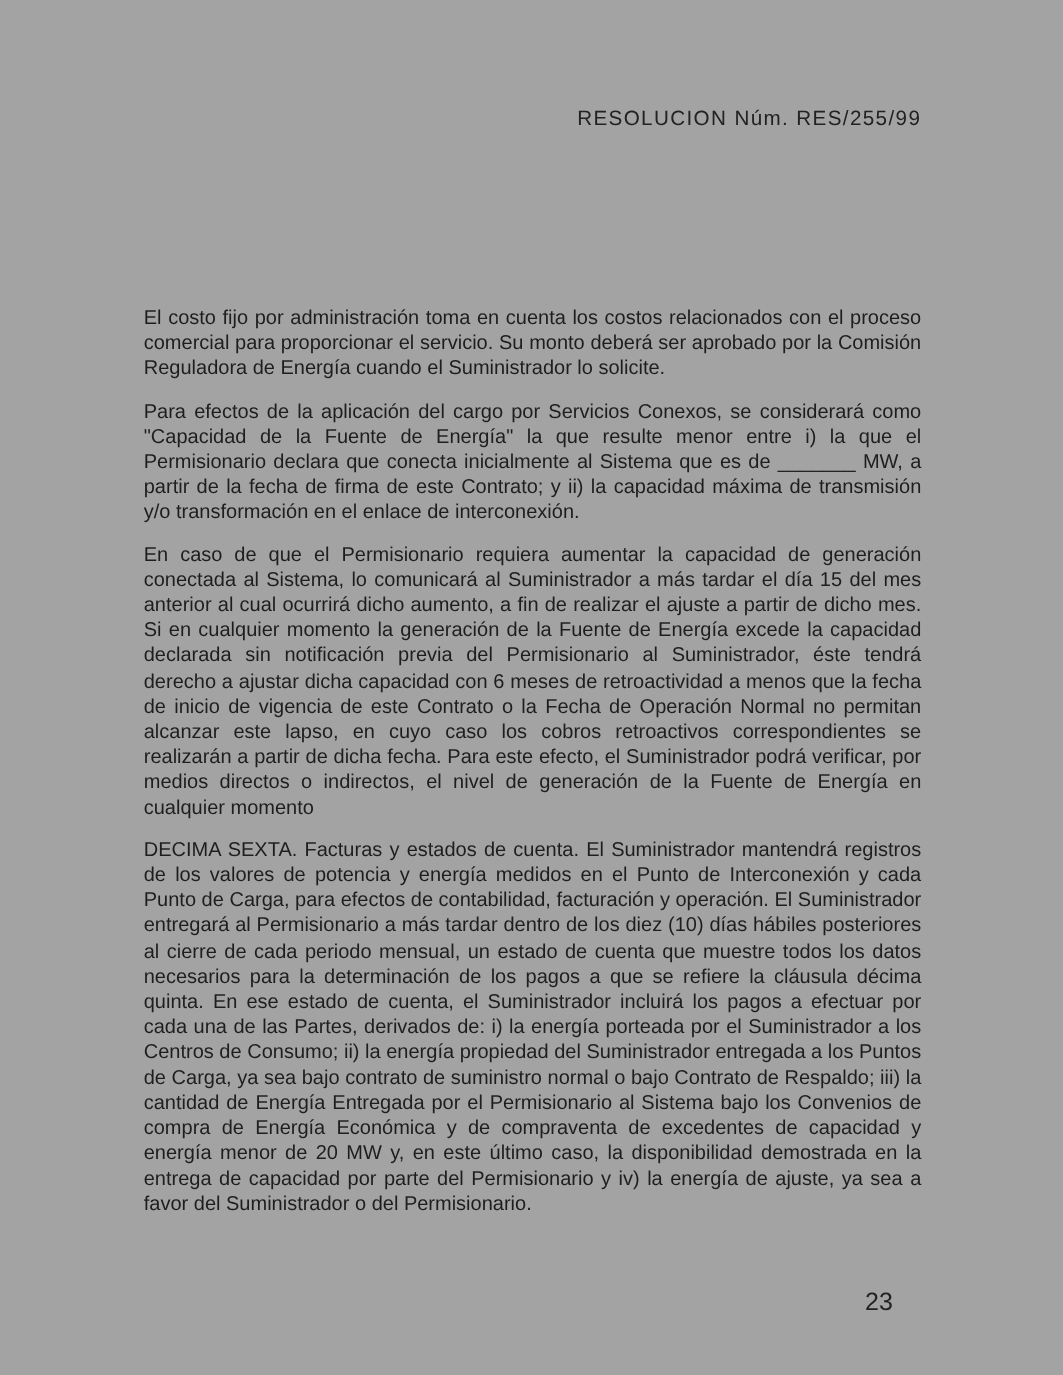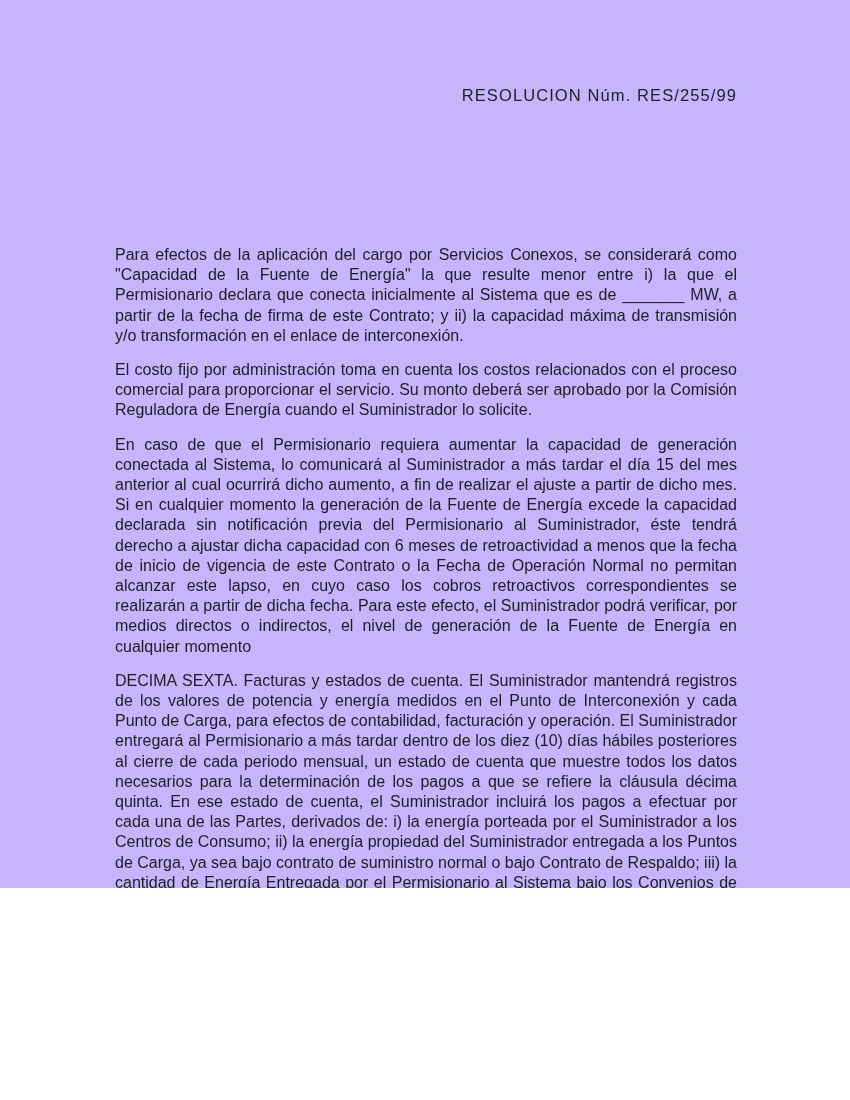--- a/index.html
+++ b/index.html
@@ -4,22 +4,22 @@
 <title>RESOLUCION Núm. RES/255/99 — p.23</title>
 <style>
   html, body {
     margin: 0;
     padding: 0;
     background: #ffffff;
   }
   .page {
     position: relative;
     width: 850px;
-    height: 888px;
-    background: #c4b5fd;
+    height: 1100px;
+    background: #a3a3a3;
     color: #1b1b1b;
     font-family: "Liberation Sans", "DejaVu Sans", sans-serif;
     overflow: hidden;
   }
   .doc-header {
     position: absolute;
     top: 86px;
     left: 115px;
     width: 622px;
     text-align: right;
@@ -51,21 +51,21 @@
   }
 </style>
 </head>
 <body>
 
 <div class="page">
 
   <div class="doc-header">RESOLUCION Núm. RES/255/99</div>
 
   <div class="doc-body">
+    <p>El costo fijo por administración toma en cuenta los costos relacionados con el proceso comercial para proporcionar el servicio. Su monto deberá ser aprobado por la Comisión Reguladora de Energía cuando el Suministrador lo solicite.</p>
     <p>Para efectos de la aplicación del cargo por Servicios Conexos, se considerará como "Capacidad de la Fuente de Energía" la que resulte menor entre i) la que el Permisionario declara que conecta inicialmente al Sistema que es de _______ MW, a partir de la fecha de firma de este Contrato; y ii) la capacidad máxima de transmisión y/o transformación en el enlace de interconexión.</p>
-    <p>El costo fijo por administración toma en cuenta los costos relacionados con el proceso comercial para proporcionar el servicio. Su monto deberá ser aprobado por la Comisión Reguladora de Energía cuando el Suministrador lo solicite.</p>
     <p>En caso de que el Permisionario requiera aumentar la capacidad de generación conectada al Sistema, lo comunicará al Suministrador a más tardar el día 15 del mes anterior al cual ocurrirá dicho aumento, a fin de realizar el ajuste a partir de dicho mes. Si en cualquier momento la generación de la Fuente de Energía excede la capacidad declarada sin notificación previa del Permisionario al Suministrador, éste tendrá derecho a ajustar dicha capacidad con 6 meses de retroactividad a menos que la fecha de inicio de vigencia de este Contrato o la Fecha de Operación Normal no permitan alcanzar este lapso, en cuyo caso los cobros retroactivos correspondientes se realizarán a partir de dicha fecha. Para este efecto, el Suministrador podrá verificar, por medios directos o indirectos, el nivel de generación de la Fuente de Energía en cualquier momento</p>
     <p>DECIMA SEXTA. Facturas y estados de cuenta. El Suministrador mantendrá registros de los valores de potencia y energía medidos en el Punto de Interconexión y cada Punto de Carga, para efectos de contabilidad, facturación y operación. El Suministrador entregará al Permisionario a más tardar dentro de los diez (10) días hábiles posteriores al cierre de cada periodo mensual, un estado de cuenta que muestre todos los datos necesarios para la determinación de los pagos a que se refiere la cláusula décima quinta. En ese estado de cuenta, el Suministrador incluirá los pagos a efectuar por cada una de las Partes, derivados de: i) la energía porteada por el Suministrador a los Centros de Consumo; ii) la energía propiedad del Suministrador entregada a los Puntos de Carga, ya sea bajo contrato de suministro normal o bajo Contrato de Respaldo; iii) la cantidad de Energía Entregada por el Permisionario al Sistema bajo los Convenios de compra de Energía Económica y de compraventa de excedentes de capacidad y energía menor de 20 MW y, en este último caso, la disponibilidad demostrada en la entrega de capacidad por parte del Permisionario y iv) la energía de ajuste, ya sea a favor del Suministrador o del Permisionario.</p>
   </div>
 
   <div class="page-num">23</div>
 
 </div>
 
 </body></html>

